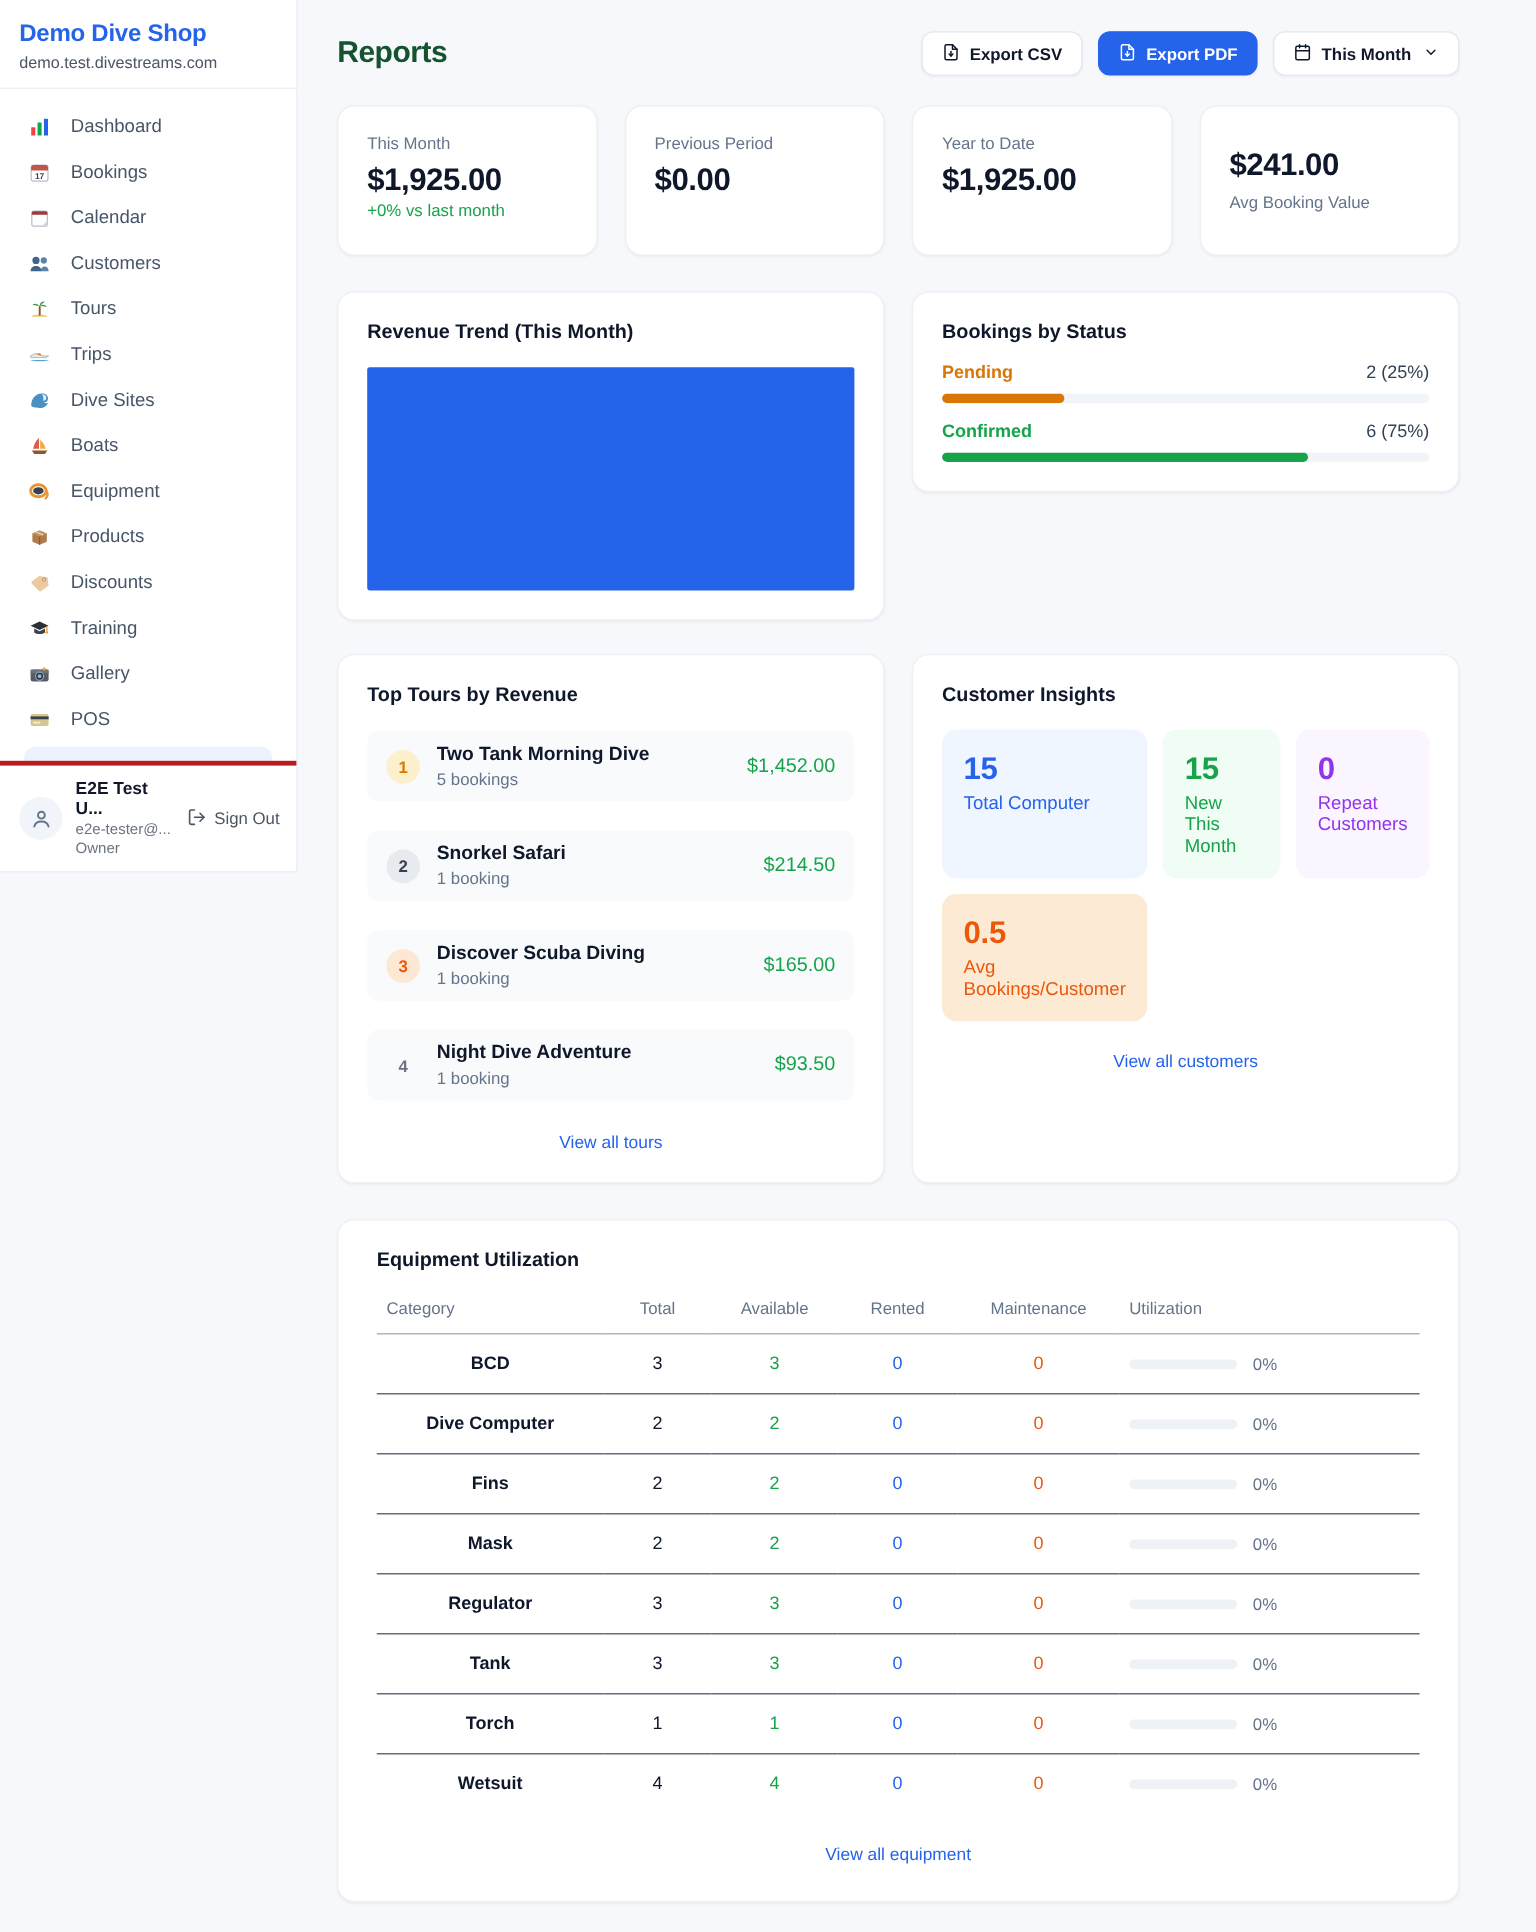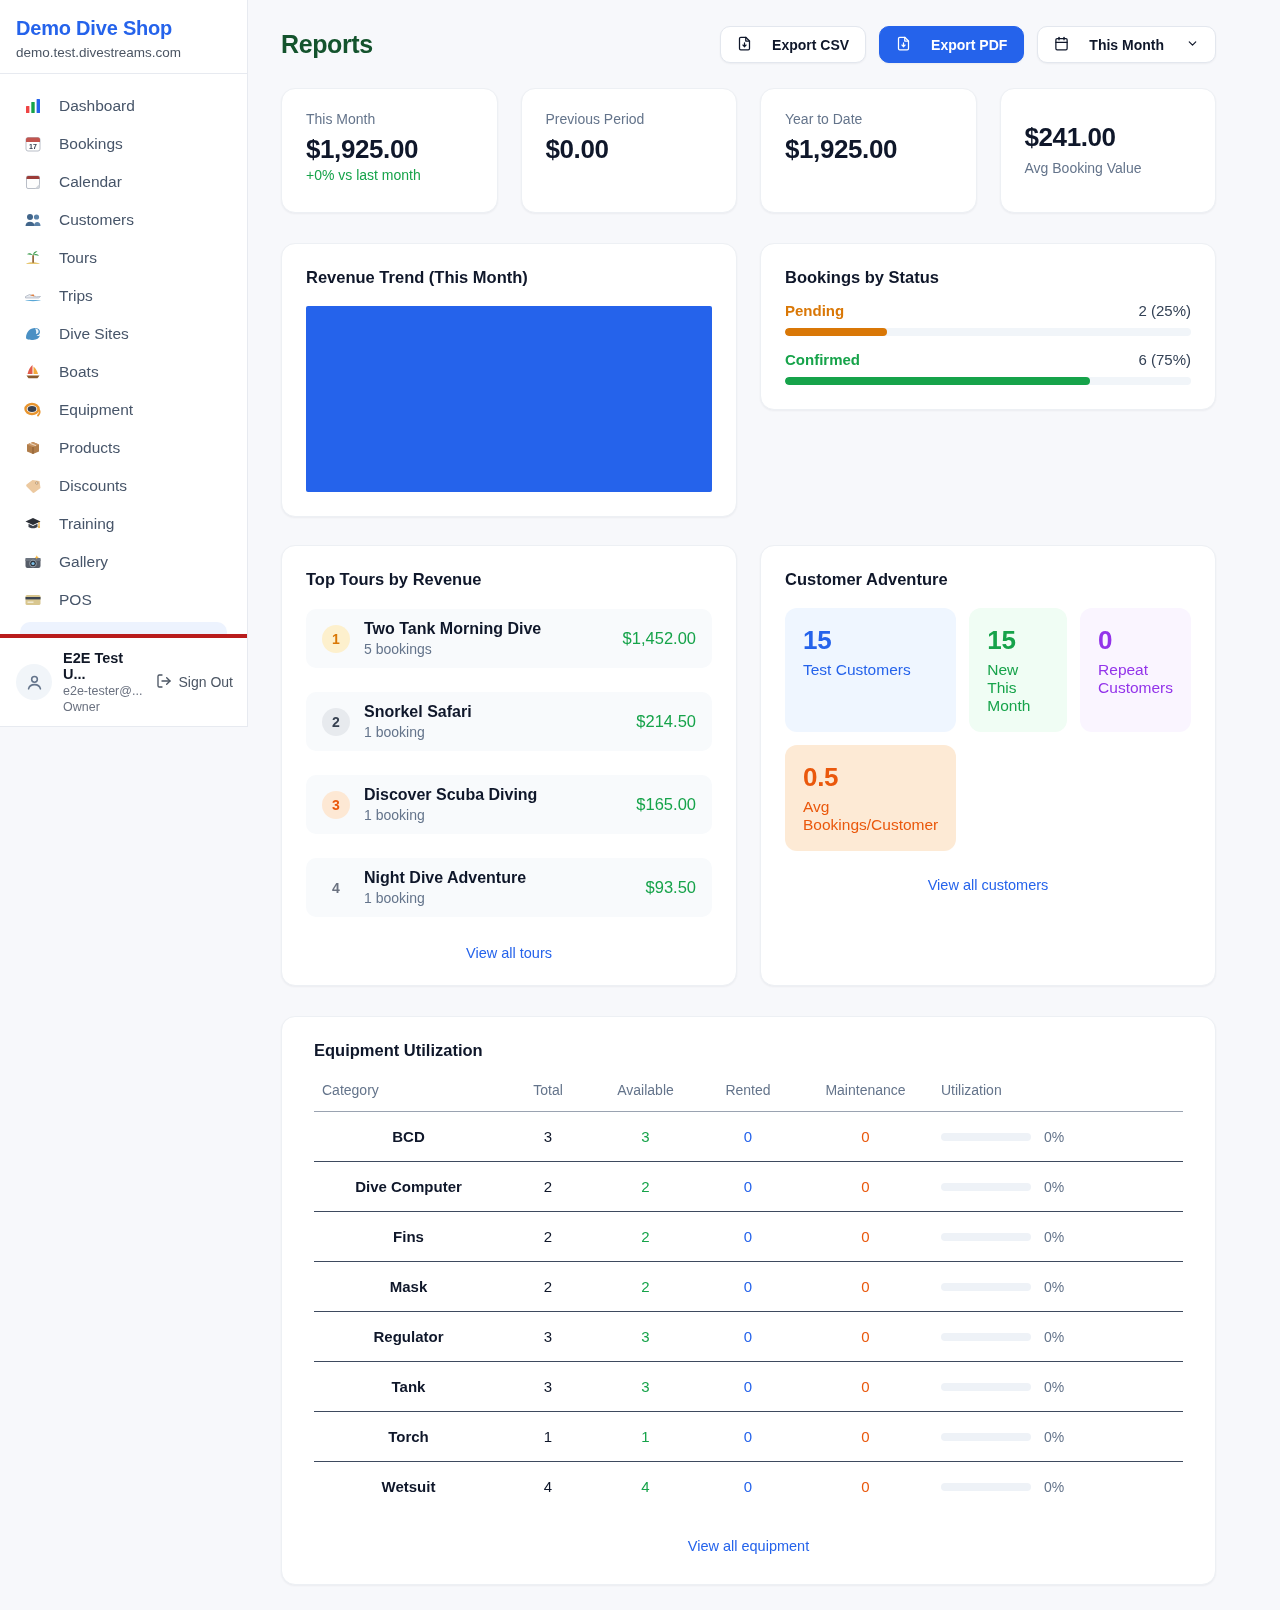--- a/index.html
+++ b/index.html
@@ -49,21 +49,21 @@
 
   
   .main { flex: 1; padding: 26px 64px 77px 33px; }
   .page-header { display: flex; justify-content: space-between; align-items: center; margin-bottom: 25px; }
   .page-title { font-size: 25px; font-weight: 800; letter-spacing: -0.4px; color: #14532d; }
   .actions { display: flex; gap: 13px; }
   .btn {
     height: 37px; padding: 0 16px; border-radius: 10px;
     border: 1px solid #e3e7ee; background: #fff;
     font-size: 14px; font-weight: 600; color: #0f172a;
-    display: inline-flex; align-items: center; gap: 20px;
+    display: inline-flex; align-items: center; gap: 8px;
     box-shadow: 0 1px 2px rgba(16,24,40,.05); cursor: pointer;
     font-family: "Liberation Sans", sans-serif;
   }
   .btn-primary { background: #2563eb; border-color: #2563eb; color: #fff; }
   .chev { margin-left: 2px; }
 
   .card {
     background: #fff; border: 1px solid #edf0f4; border-radius: 14px;
     box-shadow: 0 1px 2px rgba(16,24,40,.05);
   }
@@ -458,25 +458,25 @@
             <div class="tour-name">Night Dive Adventure</div>
             <div class="tour-sub">1 booking</div>
           </div>
           <div class="tour-amount">$93.50</div>
         </div>
       </div>
       <a class="view-link">View all tours</a>
     </section>
 
     <section class="card panel insights-panel">
-      <h2 class="panel-title">Customer Adventure</h2>
+      <h2 class="panel-title">Customer Insights</h2>
       <div class="tiles">
         <div class="tile tile-blue">
           <div class="tile-number">15</div>
-          <div class="tile-label">Test Customers</div>
+          <div class="tile-label">Total Computer</div>
         </div>
         <div class="tile tile-green">
           <div class="tile-number">15</div>
           <div class="tile-label">New This Month</div>
         </div>
         <div class="tile tile-purple">
           <div class="tile-number">0</div>
           <div class="tile-label">Repeat Customers</div>
         </div>
         <div class="tile tile-orange">

